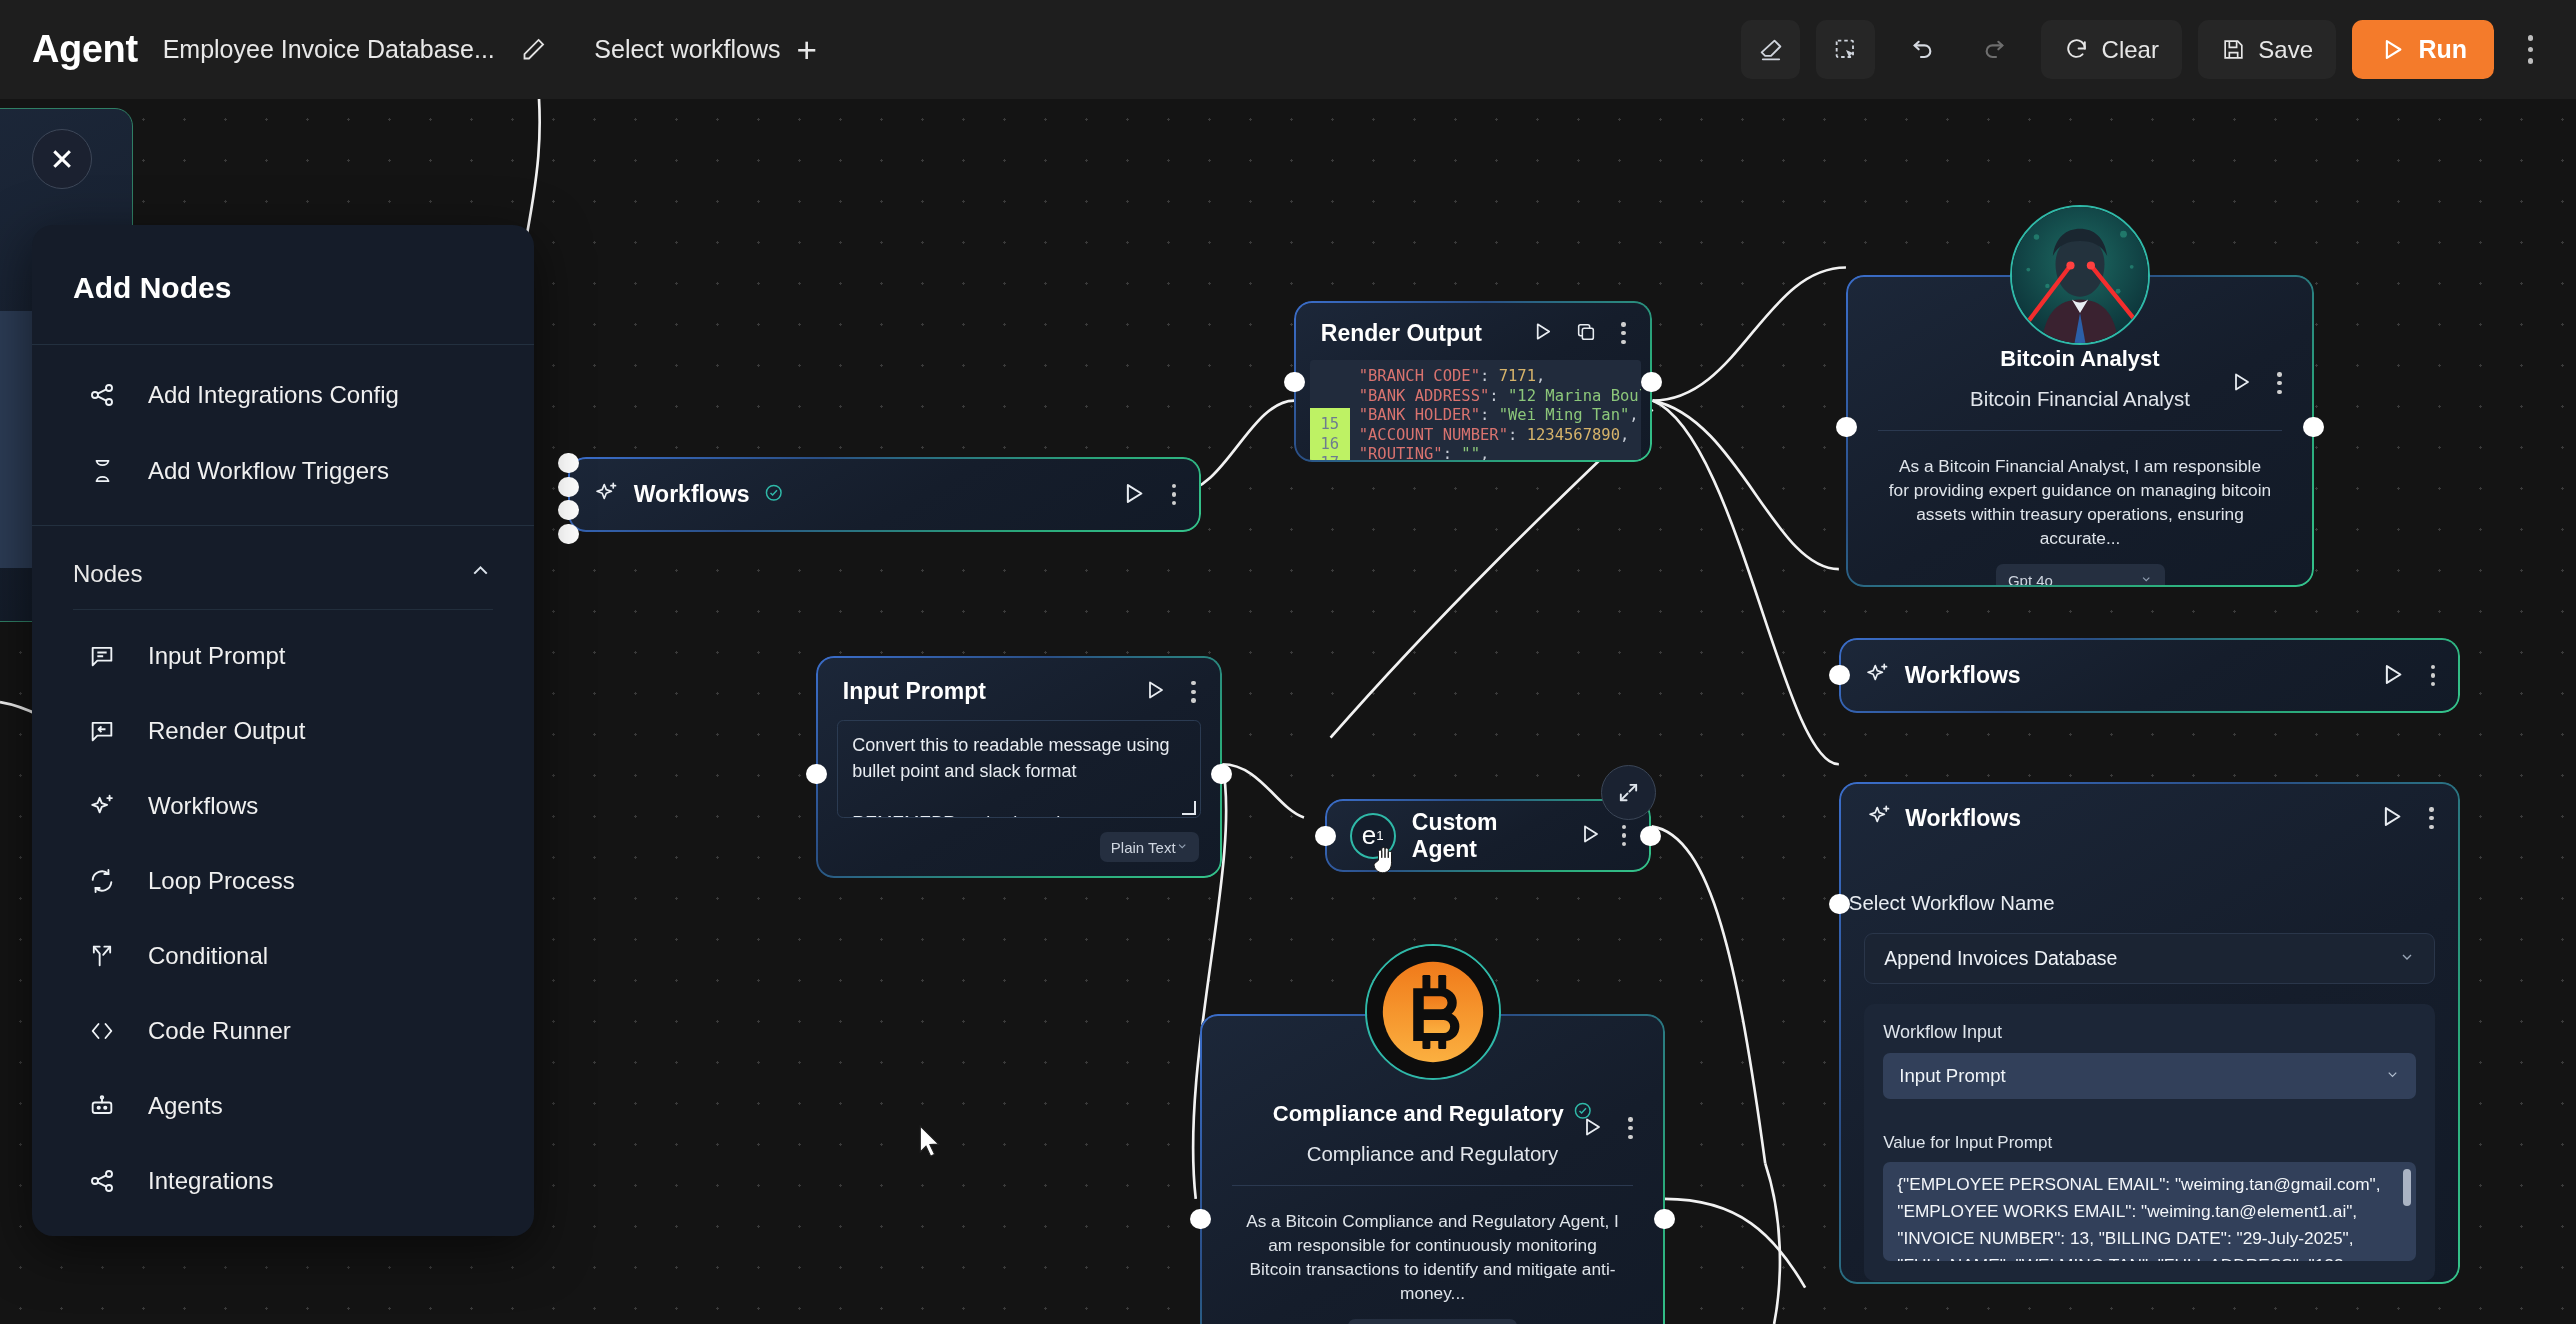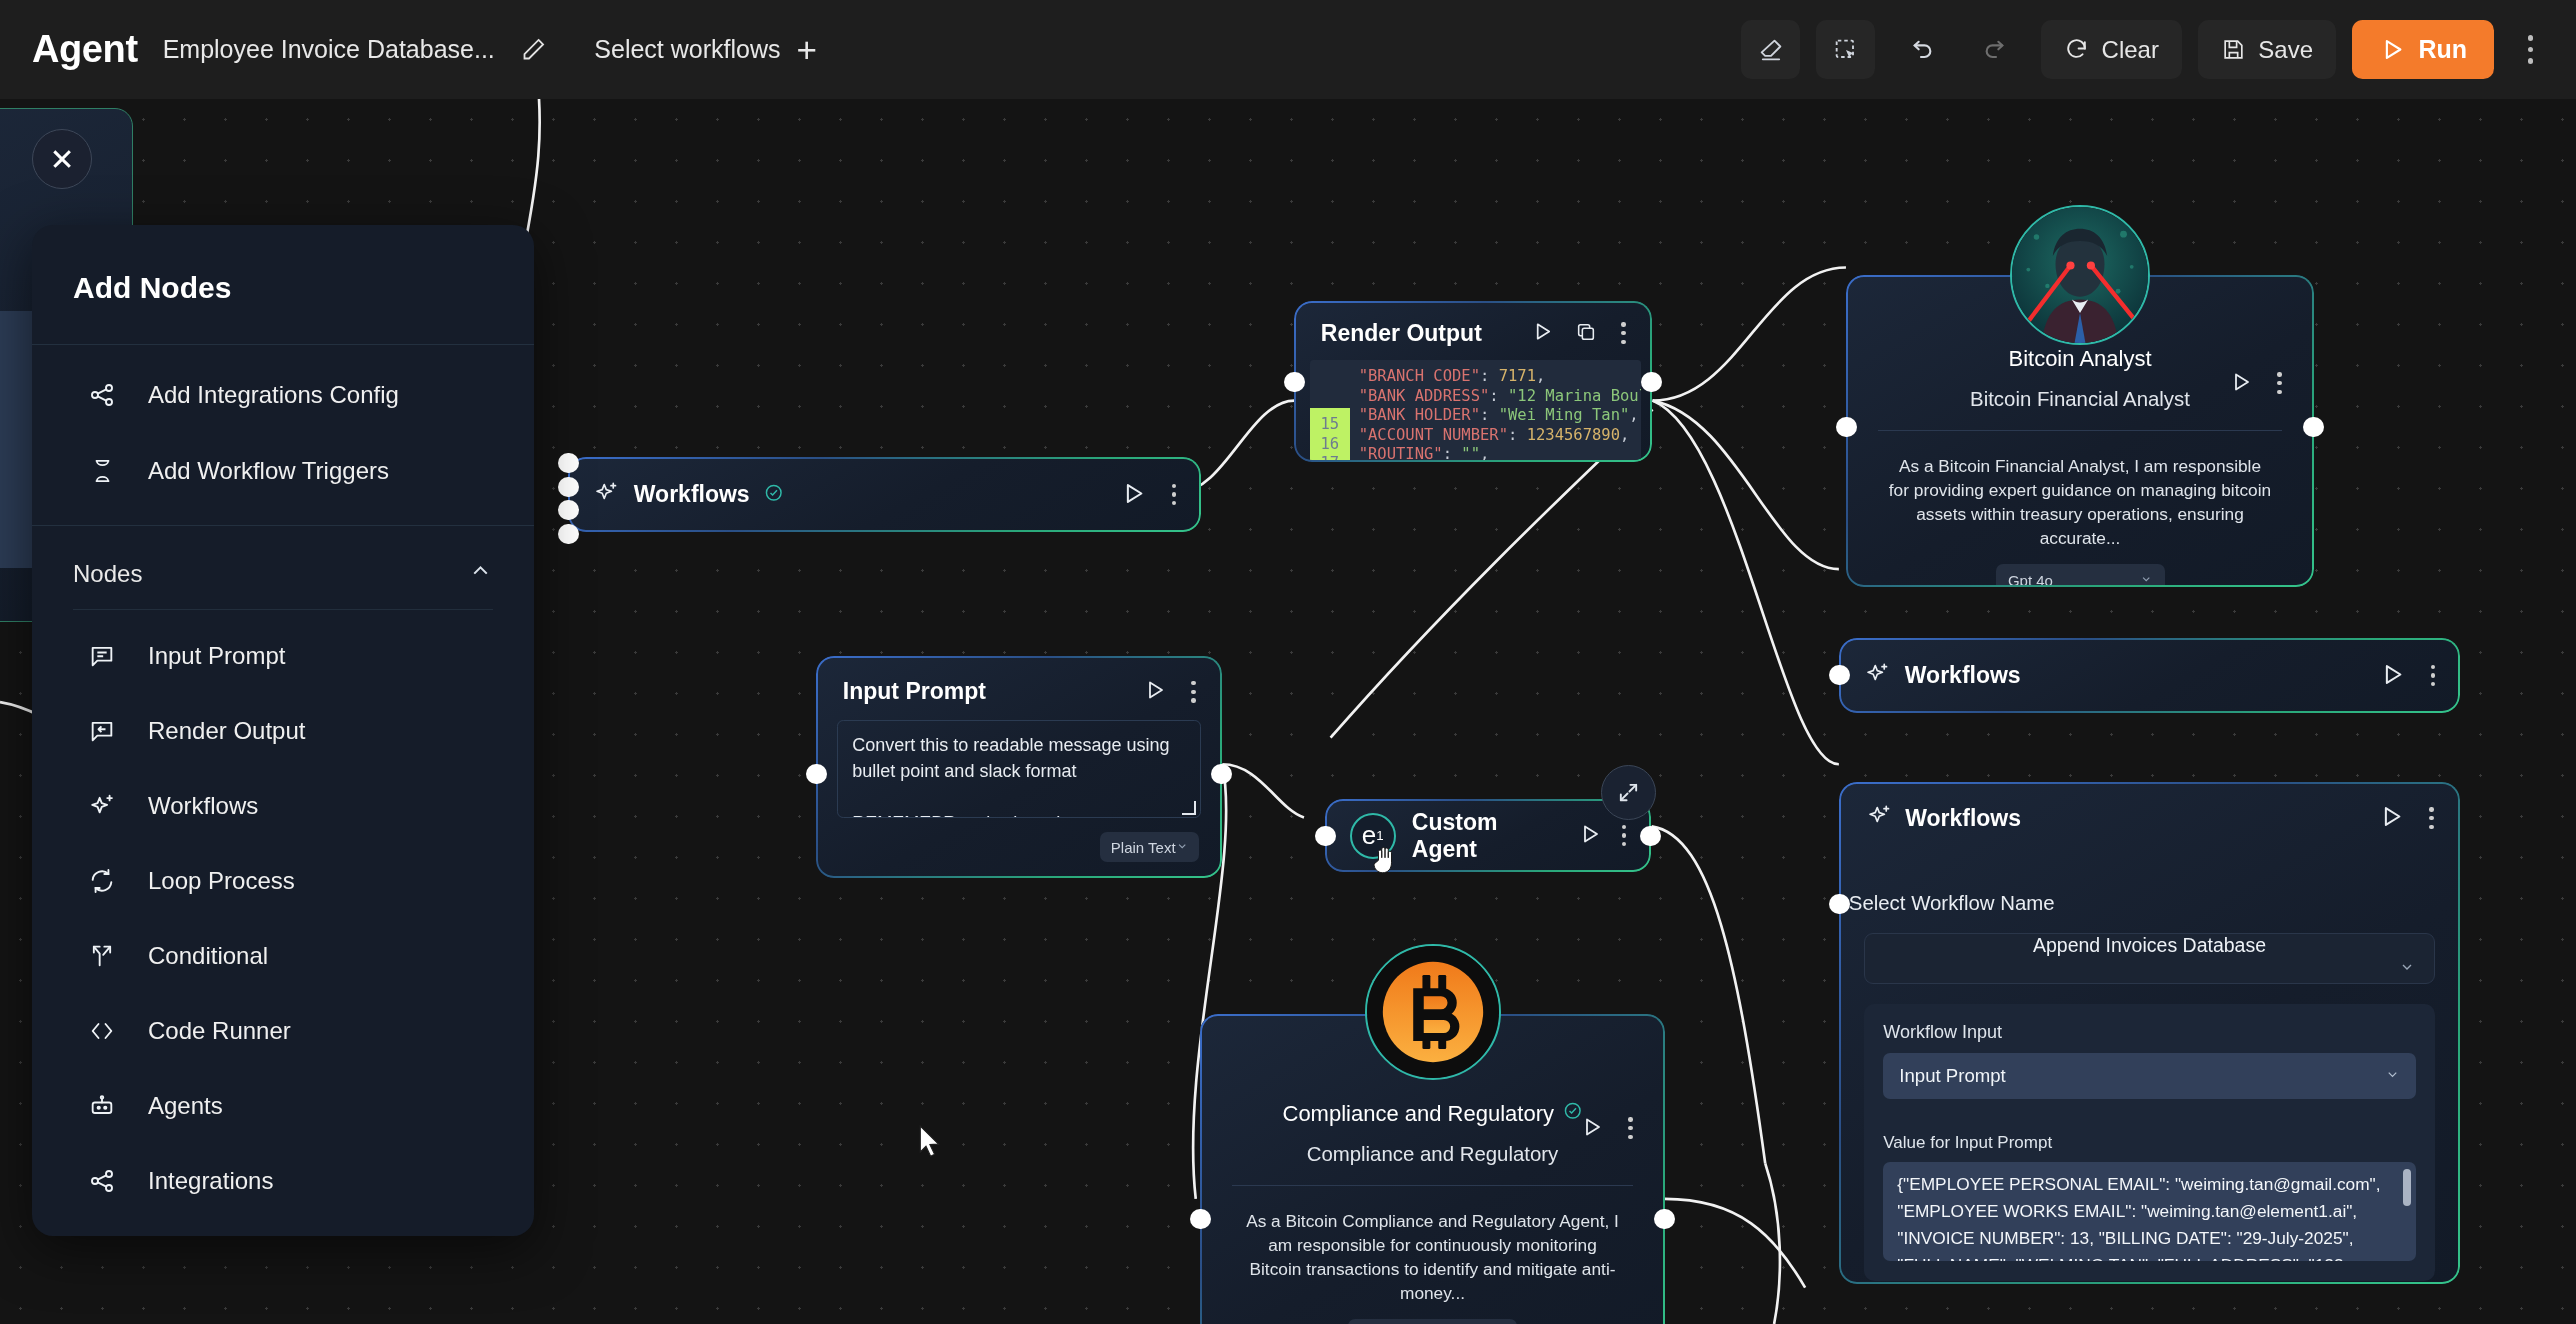--- a/index.html
+++ b/index.html
@@ -149,21 +149,21 @@
   .c-pun { color: #c6ccd6; }
 
   
   .agent-card { overflow: visible; }
   .agent-avatar {
     position: absolute; left: 50%; transform: translateX(-50%);
     border-radius: 50%; border: 2.7px solid #2fb9a8; z-index: 8; overflow: hidden;
   }
   .agent-body { padding-top: 69px; text-align: center; }
   .agent-name {
-    font-size: 22px; font-weight: normal; color: #fff;
+    font-size: 22px; font-weight: bold; color: #fff;
     display: flex; align-items: center; justify-content: center; gap: 9px; text-align: center;
   }
   .agent-sub { font-size: 20.4px; color: #e2e6ec; margin-top: 16px; }
   .agent-rule { height: 0.9px; background: #2b3950; margin: 19.5px 30px 0 30px; }
   .agent-desc {
     font-size: 17.3px; line-height: 24px; color: #dfe4ea; padding: 23px 39px 0 39px;
   }
   .model-pill {
     margin: 14px auto 0 auto; width: 169px; height: 32px; border-radius: 7px;
     background: #252f40; display: flex; align-items: center; padding: 0 12.4px;
@@ -217,21 +217,21 @@
   .wf-collapsed .node-inner { display: flex; align-items: center; padding: 0 19.5px 0 23px; gap: 14px; }
   #node-wf-left { left: 568px; top: 358px; width: 633px; height: 75px; }
   #node-wf-right1 { left: 1839px; top: 539px; width: 621px; height: 75px; }
 
   
   #node-wf-big { left: 1839px; top: 683px; width: 621px; height: 502px; }
   .wf-label { font-size: 20.4px; color: #e9edf2; padding: 59px 0 0 8px; }
   .wf-select {
     margin: 18px 23px 0 23px; height: 51px; border-radius: 9px; background: #1b2433;
     border: 0.9px solid #2a364a; display: flex; align-items: center; padding: 0 19.5px;
-    font-size: 19.5px; color: #eef2f7; flex-direction: column;
+    font-size: 19.5px; color: #eef2f7;
   }
   .wf-select .chev { margin-left: auto; color: #9aa7b8; }
   .wf-subpanel {
     margin: 19.5px 23px 0 23px; background: #1c2637; border-radius: 10.6px; padding: 18px 19.5px 19.5px 19.5px;
   }
   .wf-sublabel { font-size: 18px; color: #dfe5ec; }
   .wf-subselect {
     margin-top: 10.6px; height: 46px; border-radius: 7px; background: #32405a;
     display: flex; align-items: center; padding: 0 16px; font-size: 18.6px; color: #f0f4f8;
   }

